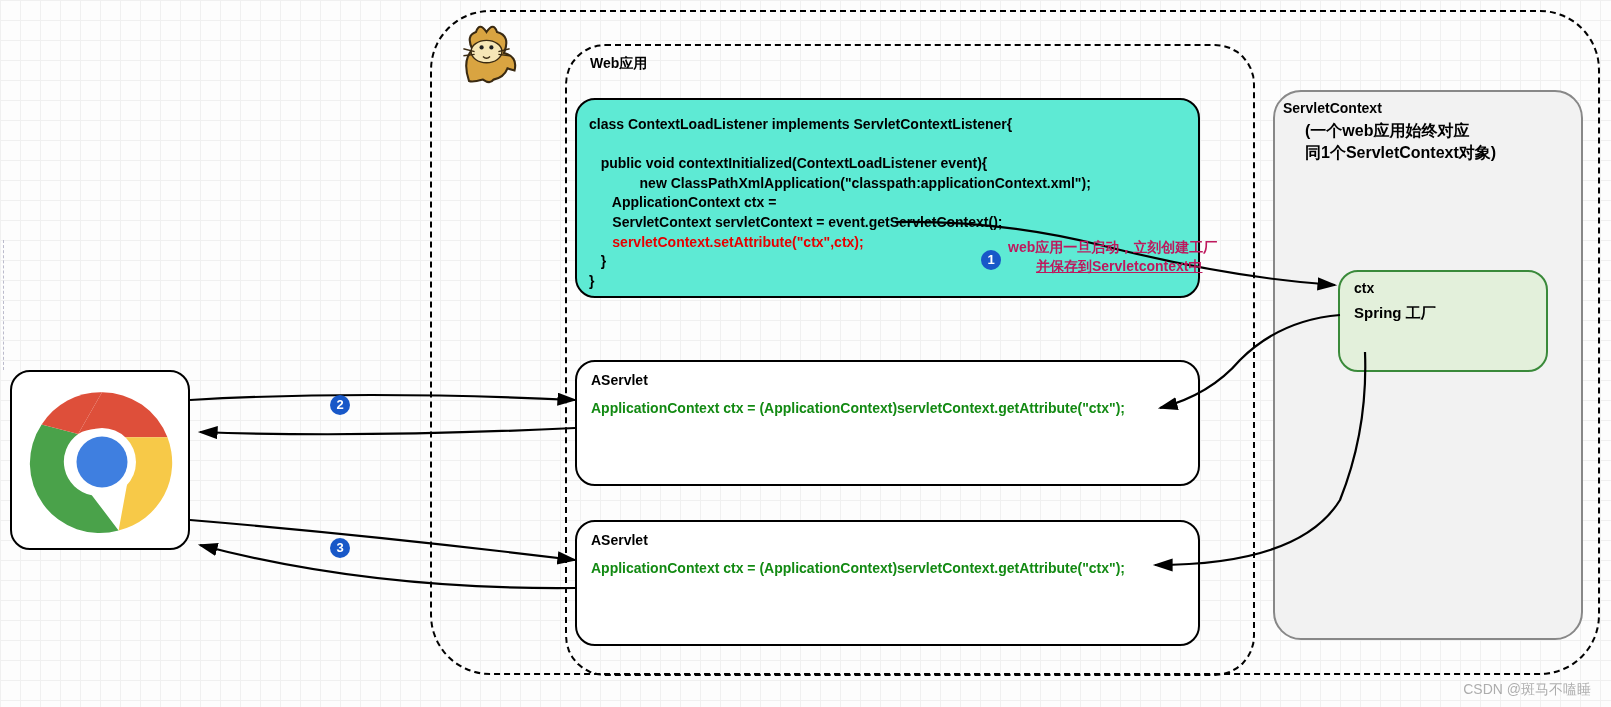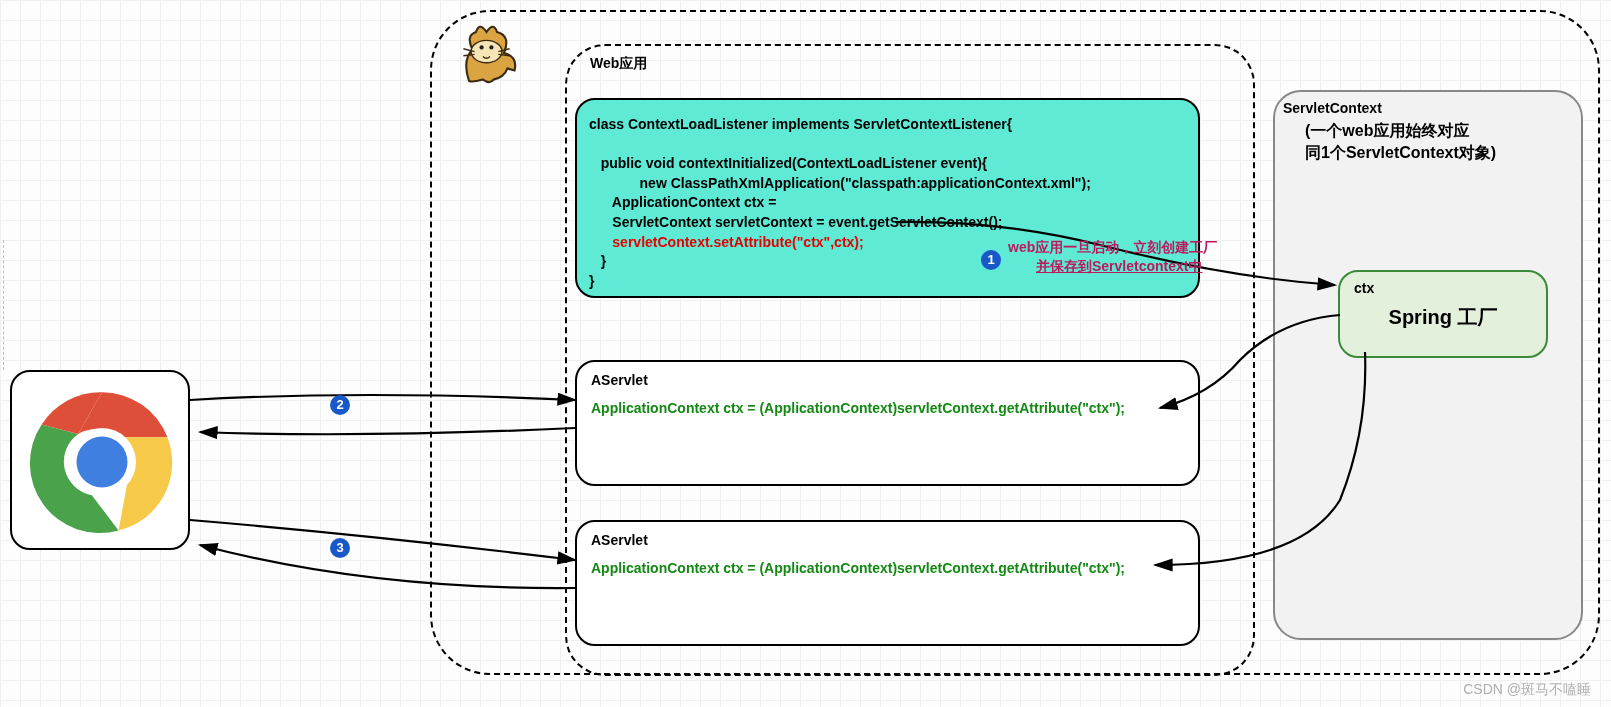--- a/index.html
+++ b/index.html
@@ -107,29 +107,29 @@
     position: absolute;
     left: 1293px; top: 120px;
     font-weight: bold; font-size: 16px;
     z-index: 3;
     line-height: 1.4;
     margin-left: 12px;
   }
   .ctx-box {
     position: absolute;
     left: 1338px; top: 270px;
-    width: 210px; height: 88px;
+    width: 210px; height: 102px;
     border: 2px solid #3a8a3a;
     border-radius: 20px;
     background: #e3f0db;
     z-index: 3;
     padding: 8px 14px;
   }
   .ctx-box .t1 { font-weight: bold; font-size: 14px; }
-  .ctx-box .t2 { font-weight: bold; font-size: 20px; text-align:center; margin-top:8px;}
+  .ctx-box .t2 { font-weight: bold; font-size: 15px; text-align:left; margin-top:8px;}
   .chrome {
     position: absolute;
     left: 10px; top: 370px;
     width: 180px; height: 180px;
     border: 2px solid #000;
     border-radius: 20px;
     background: #fff;
     z-index: 3;
   }
   .circle-num {

